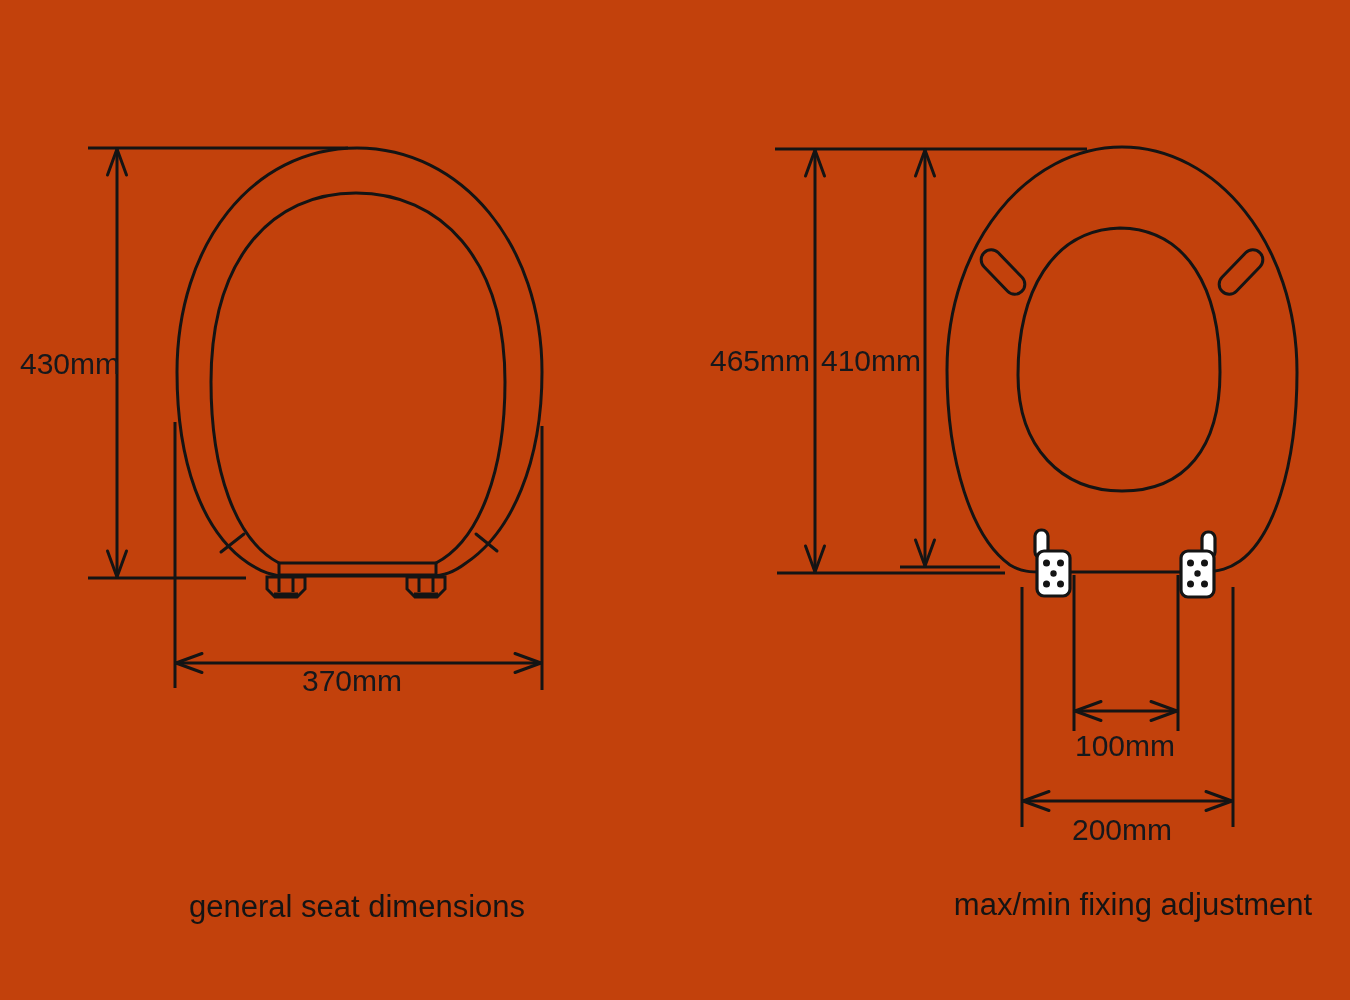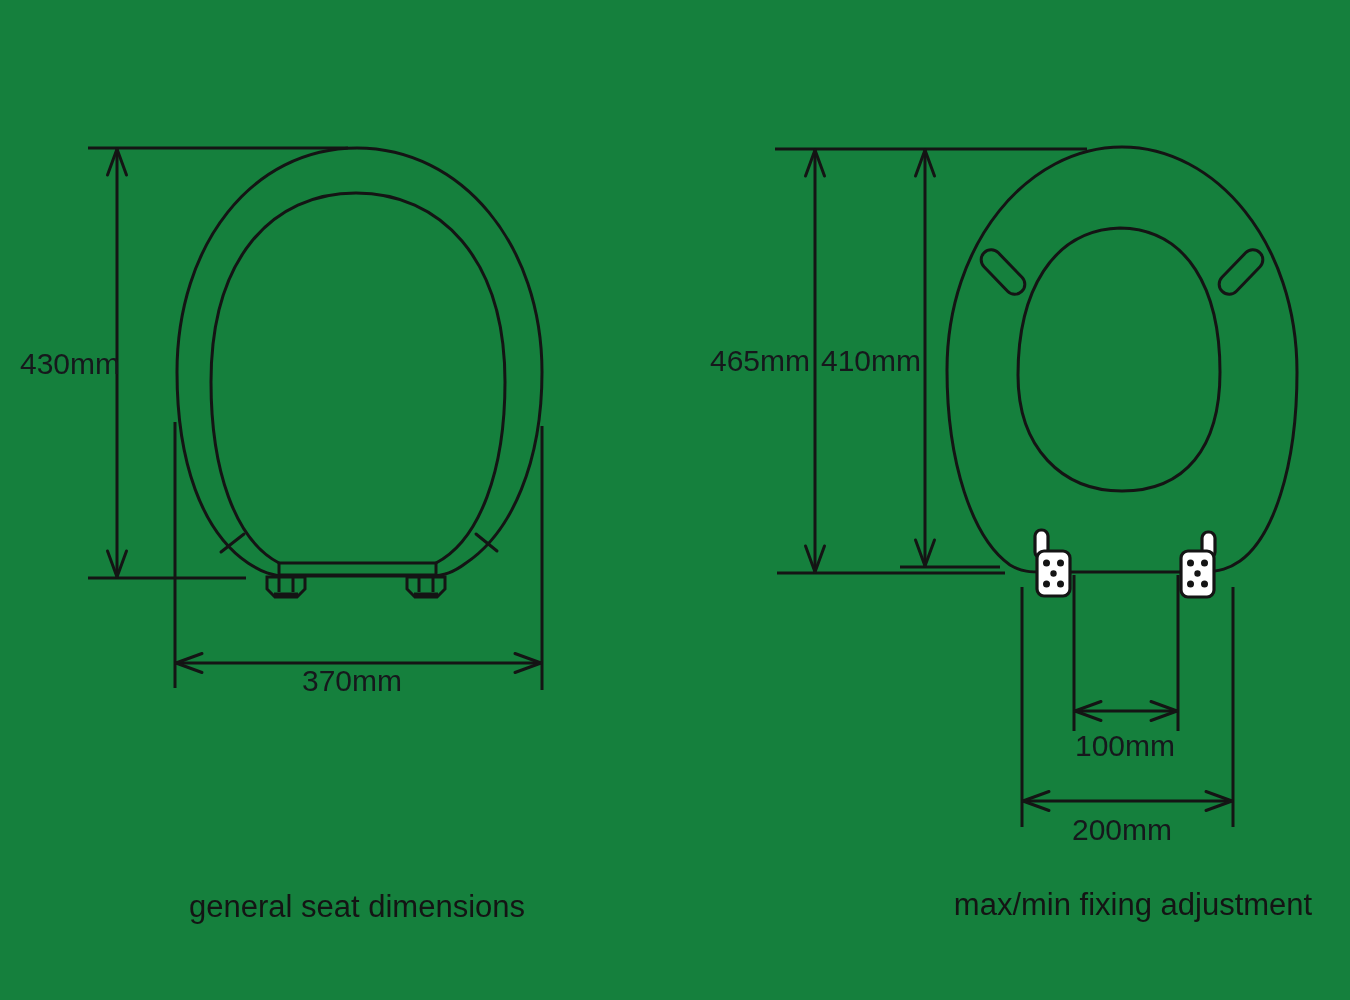--- a/index.html
+++ b/index.html
@@ -1,17 +1,17 @@
 <!DOCTYPE html>
 <html><head>
 <meta charset="utf-8">
 <style>
   html,body{margin:0;padding:0;background:#ffffff;}
   .page{
-    width:1350px;height:1000px;position:relative;background:#15803d;overflow:hidden;
+    width:1350px;height:1000px;position:relative;background:#c2410c;overflow:hidden;
     font-family:"Liberation Sans", sans-serif;
   }
   svg{display:block;}
   .ln{stroke:#141414;stroke-width:3;fill:none;stroke-linecap:round;}
   .ln-sq{stroke:#141414;stroke-width:3;fill:none;stroke-linecap:butt;}
   .shape{stroke:#141414;stroke-width:3.2;fill:#ffffff;}
   .dot{fill:#141414;stroke:none;}
   .thick{stroke:#141414;stroke-width:5;fill:none;stroke-linecap:butt;}
   .dim-label{
     font-family:"Liberation Sans", sans-serif;

